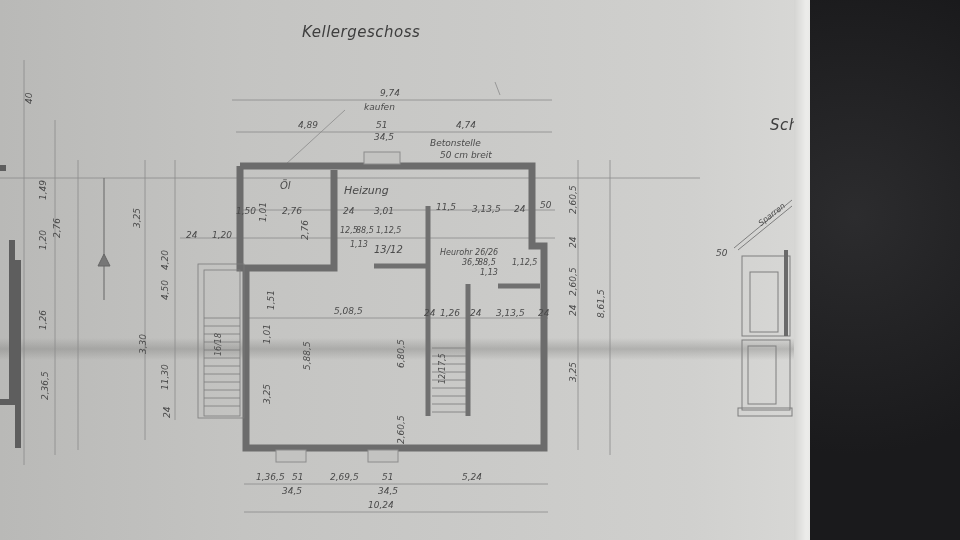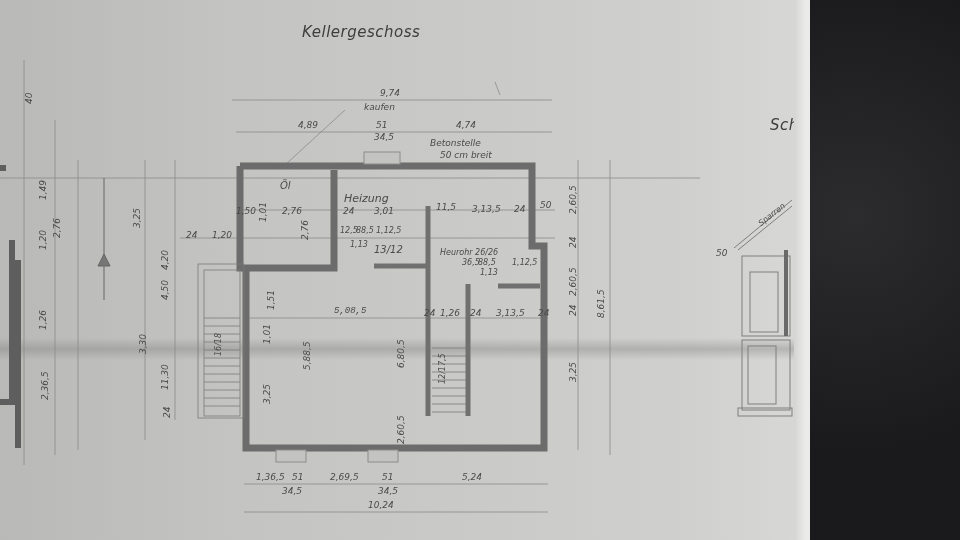--- a/index.html
+++ b/index.html
@@ -119,21 +119,21 @@
     </g>
     <g stroke="#6a6a6a" stroke-width="4">
         <line x1="786" y1="250" x2="786" y2="336"></line>
       </g>
   </svg>
 
   <div class="hand title" style="left:302px;top:23px;">Kellergeschoss</div>
   <div class="hand title" style="left:770px;top:116px;">Sch</div>
 
   <div class="hand" style="left:280px;top:180px;font-size:10px;">Öl</div>
-  <div class="hand" style="left:344px;top:184px;font-size:11px;margin-top:8px;">Heizung</div>
+  <div class="hand" style="left:344px;top:184px;font-size:11px;">Heizung</div>
 
   <div class="hand" style="left:364px;top:102px;">kaufen</div>
   <div class="hand" style="left:430px;top:138px;">Betonstelle</div>
   <div class="hand" style="left:440px;top:150px;">50 cm breit</div>
   <div class="hand" style="left:440px;top:248px;font-size:8px;">Heurohr 26/26</div>
   <div class="hand" style="left:756px;top:210px;font-size:8px;transform:rotate(-38deg);">Sparren</div>
 
   <div class="hand" style="left:380px;top:88px;">9,74</div>
   <div class="hand" style="left:298px;top:120px;">4,89</div>
   <div class="hand" style="left:376px;top:120px;">51</div>
@@ -154,21 +154,21 @@
   <div class="hand" style="left:340px;top:226px;font-size:8px;">12,5</div>
   <div class="hand" style="left:356px;top:226px;font-size:8px;">88,5</div>
   <div class="hand" style="left:376px;top:226px;font-size:8px;">1,12,5</div>
   <div class="hand" style="left:350px;top:240px;font-size:8px;">1,13</div>
   <div class="hand" style="left:374px;top:244px;font-size:10px;">13/12</div>
   <div class="hand" style="left:462px;top:258px;font-size:8px;">36,5</div>
   <div class="hand" style="left:478px;top:258px;font-size:8px;">88,5</div>
   <div class="hand" style="left:512px;top:258px;font-size:8px;">1,12,5</div>
   <div class="hand" style="left:480px;top:268px;font-size:8px;">1,13</div>
 
-  <div class="hand" style="left:334px;top:306px;font-family:Liberation Mono, monospace;">5,08,5</div>
+  <div class="hand" style="left:334px;top:306px;">5,08,5</div>
   <div class="hand" style="left:424px;top:308px;">24</div>
   <div class="hand" style="left:440px;top:308px;">1,26</div>
   <div class="hand" style="left:470px;top:308px;">24</div>
   <div class="hand" style="left:496px;top:308px;">3,13,5</div>
   <div class="hand" style="left:538px;top:308px;">24</div>
 
   <div class="hand" style="left:256px;top:472px;">1,36,5</div>
   <div class="hand" style="left:292px;top:472px;">51</div>
   <div class="hand" style="left:282px;top:486px;">34,5</div>
   <div class="hand" style="left:330px;top:472px;">2,69,5</div>

